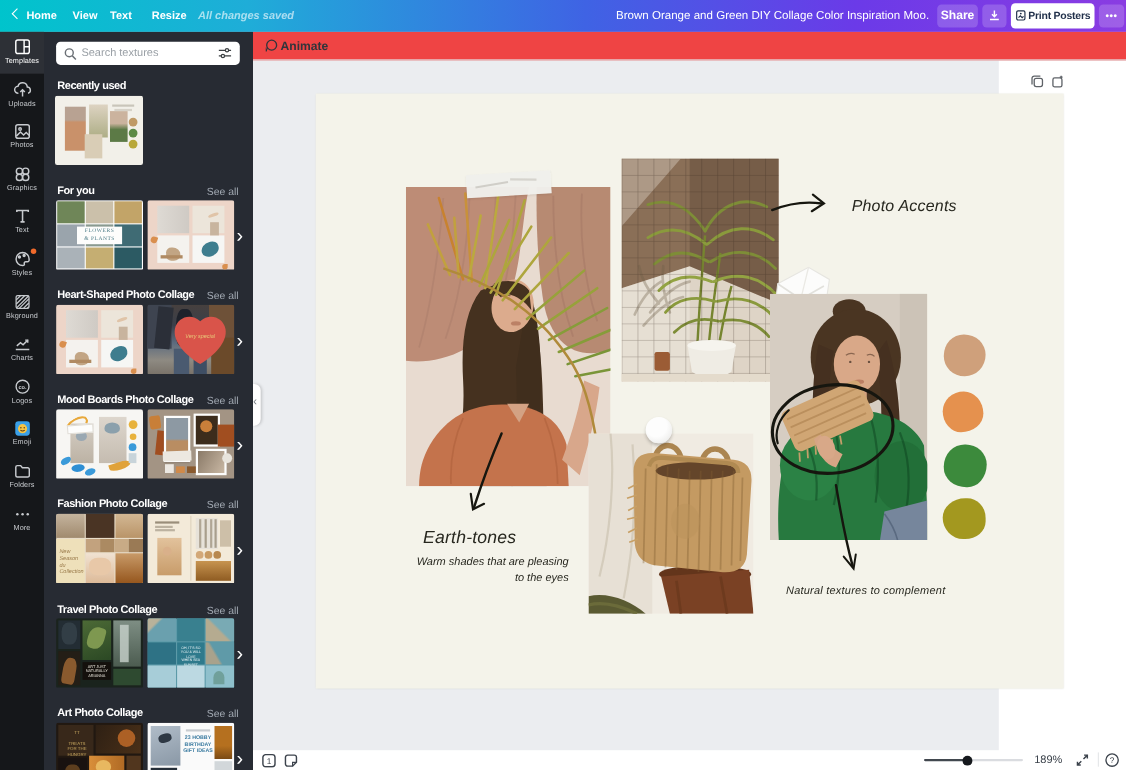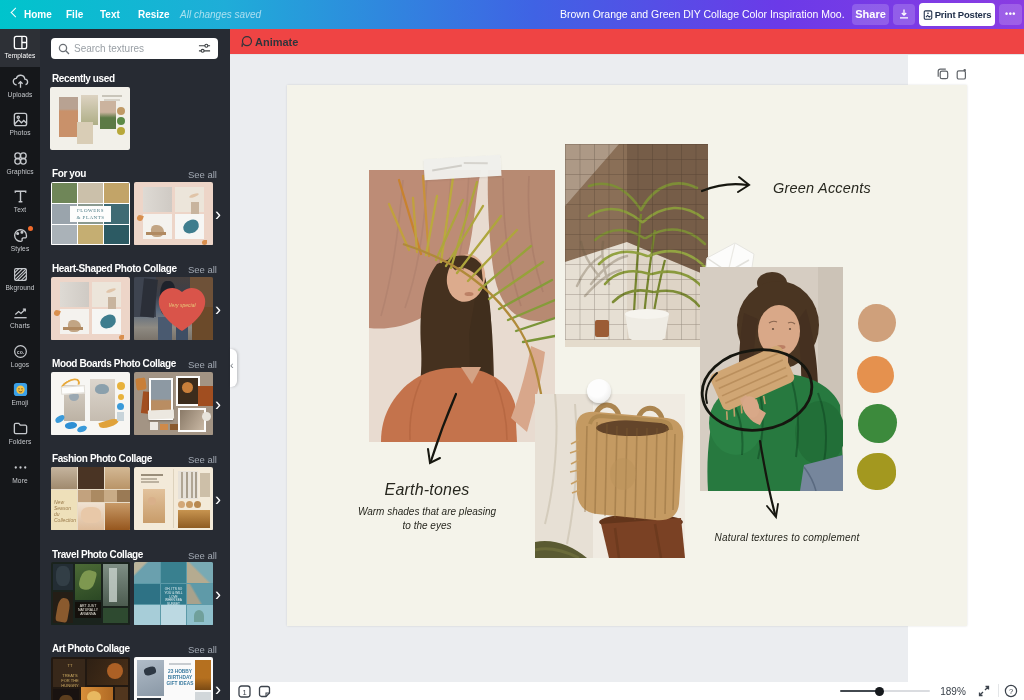--- a/index.html
+++ b/index.html
@@ -4,21 +4,21 @@
 <style>
 * { margin:0; padding:0; box-sizing:border-box; }
 html,body { width:1024px; height:700px; overflow:hidden; font-family:"Liberation Sans", sans-serif; }
 #app { position:relative; width:908px; height:700px; background:#ebedf0;padding-left:22px; }
 
 
 #topbar { position:absolute; left:0; top:0; width:1024px; height:29px;
   background:linear-gradient(90deg,#00c4cc 0%,#1fadd8 22%,#3f63e4 52%,#6b3ae8 76%,#8a3ce2 100%);
   color:#fff; }
 #topbar .menu { position:absolute; top:0; height:29px; line-height:29px; font-size:10px; font-weight:700; color:#fff; }
-#topbar .saved { font-weight:400; font-style:italic; color:rgba(255,255,255,.62); }
+#topbar .saved { font-weight:700; font-style:italic; color:rgba(255,255,255,.62); }
 #topbar .chev { position:absolute; left:12px; top:9px; width:7px; height:7px; border-left:1.6px solid #fff; border-bottom:1.6px solid #fff; transform:rotate(45deg); }
 #title { position:absolute; left:560px; top:0; width:285px; height:29px; line-height:29px; font-size:10.5px; color:#fff; text-align:right; white-space:nowrap; overflow:hidden; }
 .tbtn { position:absolute; top:4px; height:21px; border-radius:4px; background:rgba(255,255,255,.18); color:#fff; font-size:11px; font-weight:700; text-align:center; line-height:21px; }
 #btn-share { left:852px; width:37px; }
 #btn-dl { left:893px; width:22px; }
 #btn-print { left:919px; top:3px; height:23px; width:76px; background:#fff; color:#21304a; line-height:23px; font-size:9.5px; letter-spacing:-.2px; }
 #btn-more { left:999px; width:23px; letter-spacing:.5px; font-size:9px; }
 
 
 #rail { position:absolute; left:0; top:29px; width:40px; height:671px; background:#15171a; }
@@ -51,21 +51,21 @@
 .hand { font-style:italic; color:#27271f; }
 .swatch { position:absolute; }
 </style>
 </head>
 <body>
 <div id="app">
 
   <div id="topbar">
     <div class="chev"></div>
     <div class="menu" style="left:24px;">Home</div>
-    <div class="menu" style="left:66px;">File</div>
+    <div class="menu" style="left:66px;">View</div>
     <div class="menu" style="left:100px;">Text</div>
     <div class="menu" style="left:138px;">Resize</div>
     <div class="menu saved" style="left:180px;">All changes saved</div>
     <div id="title">Brown Orange and Green DIY Collage Color Inspiration Moo...</div>
     <div class="tbtn" id="btn-share">Share</div>
     <div class="tbtn" id="btn-dl">
       <svg width="12" height="12" viewBox="0 0 12 12" style="margin-top:4px;" fill="none" stroke="#fff" stroke-width="1.3">
         <path d="M6 1.5v5.5M3.8 5L6 7.2 8.2 5M2 9.8h8"></path>
       </svg>
     </div>
@@ -565,23 +565,23 @@
         <path d="M452 92 L462 100 L451 107" stroke-width="2"></path>
         <path d="M169 309 C160 330 151 354 144 376"></path>
         <path d="M141 364 L143 378 L153 373" stroke-width="2"></path>
         <path d="M473 356 C477 380 482 407 488 429"></path>
         <path d="M480 421 L489 432 L491 419" stroke-width="1.8"></path>
         <ellipse cx="470" cy="305" rx="55" ry="40" transform="rotate(-7 470 305)" stroke-width="2.8"></ellipse>
         <path d="M420 318 C417 308 421 296 430 288" stroke-width="2"></path>
       </g>
     </svg>
 
-    <div class="pc hand" style="left:455px;top:95px;width:160px;text-align:center;font-size:14.5px;letter-spacing:.2px;">Green Accents</div>
+    <div class="pc hand" style="left:455px;top:95px;width:160px;text-align:center;font-size:14.5px;letter-spacing:.2px;">Photo Accents</div>
     <div class="pc hand" style="left:60px;top:396px;width:160px;text-align:center;font-size:16px;letter-spacing:.2px;">Earth-tones</div>
-    <div class="pc hand" style="left:50px;top:420px;width:180px;text-align:center;font-size:10px;line-height:14px;">Warm shades that are pleasing<br>to the eyes</div>
+    <div class="pc hand" style="left:50px;top:420px;width:180px;text-align:right;font-size:10px;line-height:14px;">Warm shades that are pleasing<br>to the eyes</div>
     <div class="pc hand" style="left:410px;top:447px;width:180px;text-align:center;font-size:10px;letter-spacing:.2px;">Natural textures to complement</div>
 
     <div class="swatch" style="left:571px;top:219px;width:38px;height:38px;background:#cfa07b;border-radius:48% 52% 50% 50%/51% 49% 52% 48%;"></div>
     <div class="swatch" style="left:570px;top:271px;width:37px;height:37px;background:#e5914e;border-radius:52% 48% 55% 45%/48% 54% 46% 52%;"></div>
     <div class="swatch" style="left:571px;top:319px;width:39px;height:39px;background:#3c8a3c;border-radius:50% 50% 46% 54%/52% 48% 54% 46%;"></div>
     <div class="swatch" style="left:570px;top:368px;width:39px;height:37px;background:#a3981f;border-radius:55% 45% 50% 50%/50% 50% 45% 55%;"></div>
   </div>
 
   <div id="footer">
     <svg width="13" height="13" viewBox="0 0 13 13" style="position:absolute;left:8px;top:3px;" fill="none" stroke="#3c434c" stroke-width="1.3">

